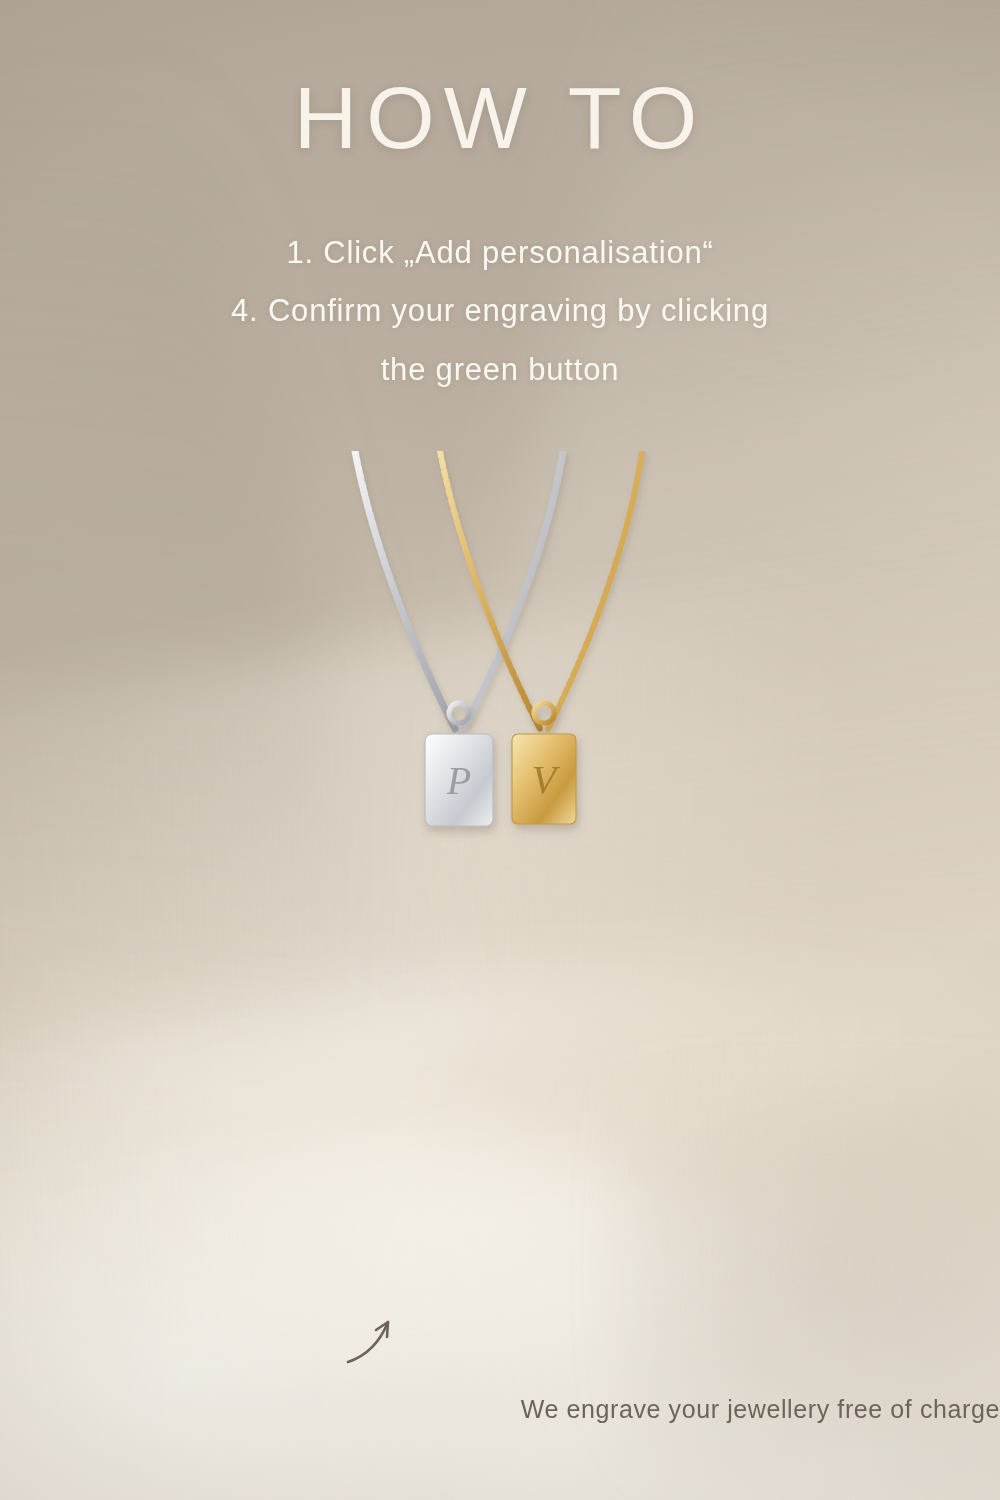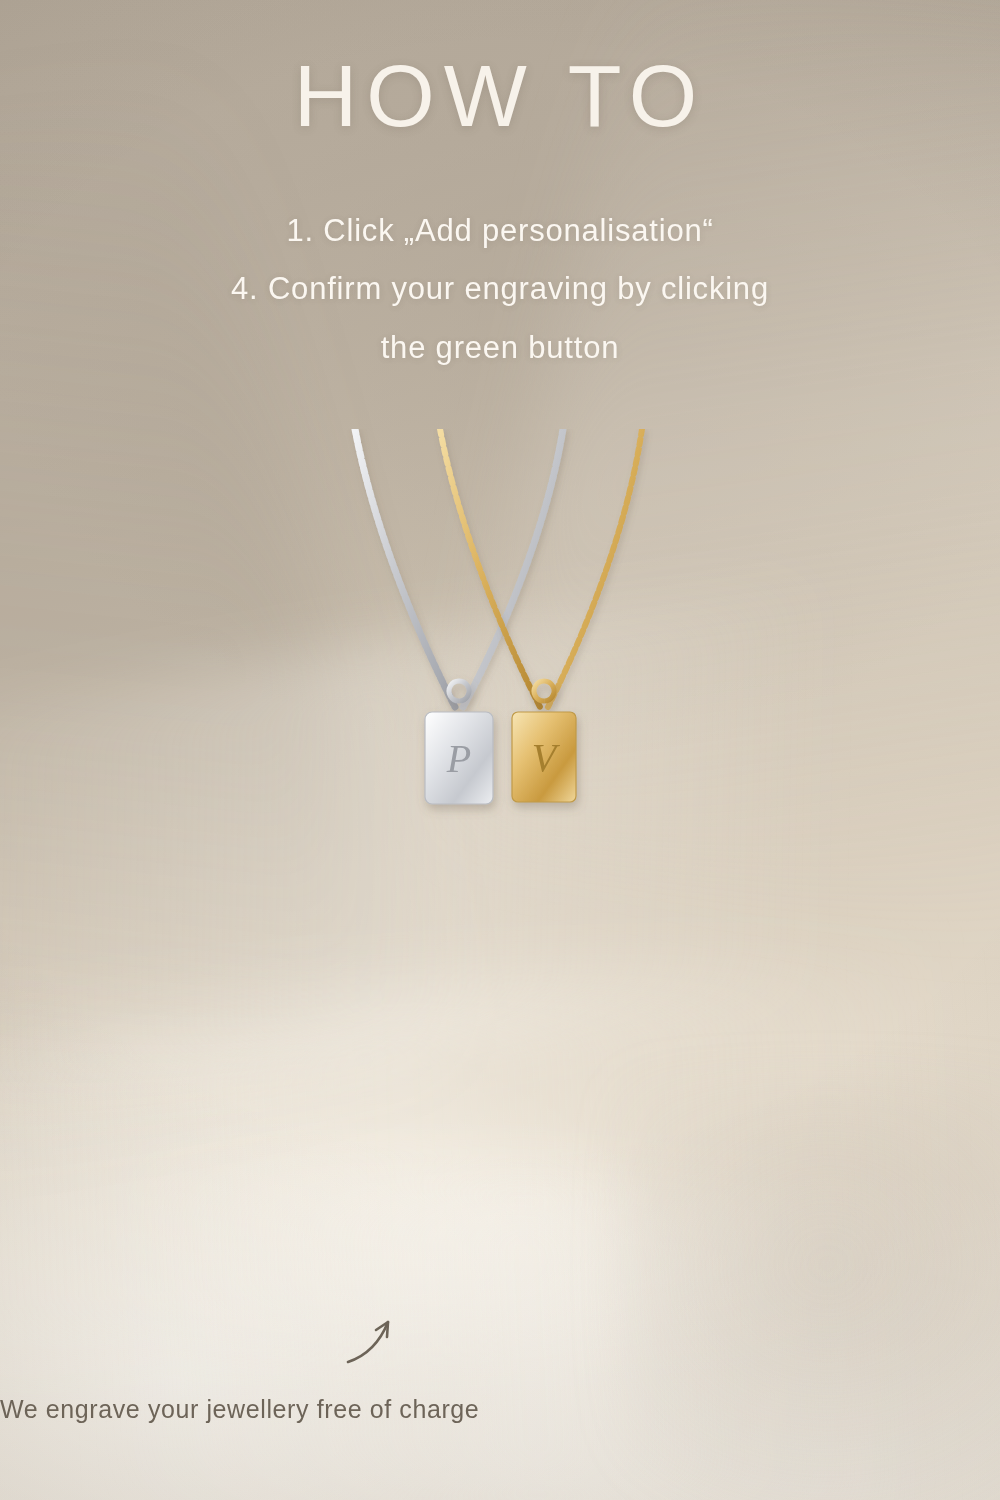--- a/index.html
+++ b/index.html
@@ -83,21 +83,21 @@
     z-index: 3;
   }
 
   .title {
     text-align: center;
     color: #f7f2ea;
     font-size: 88px;
     letter-spacing: 9px;
     font-weight: 400;
     margin: 0;
-    padding-top: 52px;
+    padding-top: 74px;
     line-height: 1;
     text-shadow: 0 2px 10px rgba(90,80,68,0.18);
   }
 
   .steps {
     margin: 62px 0 0 0;
     padding: 0;
     list-style: none;
     color: #fbf7f1;
     font-size: 31px;
@@ -115,21 +115,21 @@
     position: relative;
     margin-top: 52px;
     height: 430px;
   }
 
   .caption {
     position: absolute;
     left: 0;
     right: 0;
     top: 1395px;
-    text-align: left;
+    text-align: right;
     color: #6d6458;
     font-size: 25px;
     letter-spacing: 0.6px;
   }
 
   .arrow {
     position: absolute;
     left: 340px;
     top: 1300px;
   }

